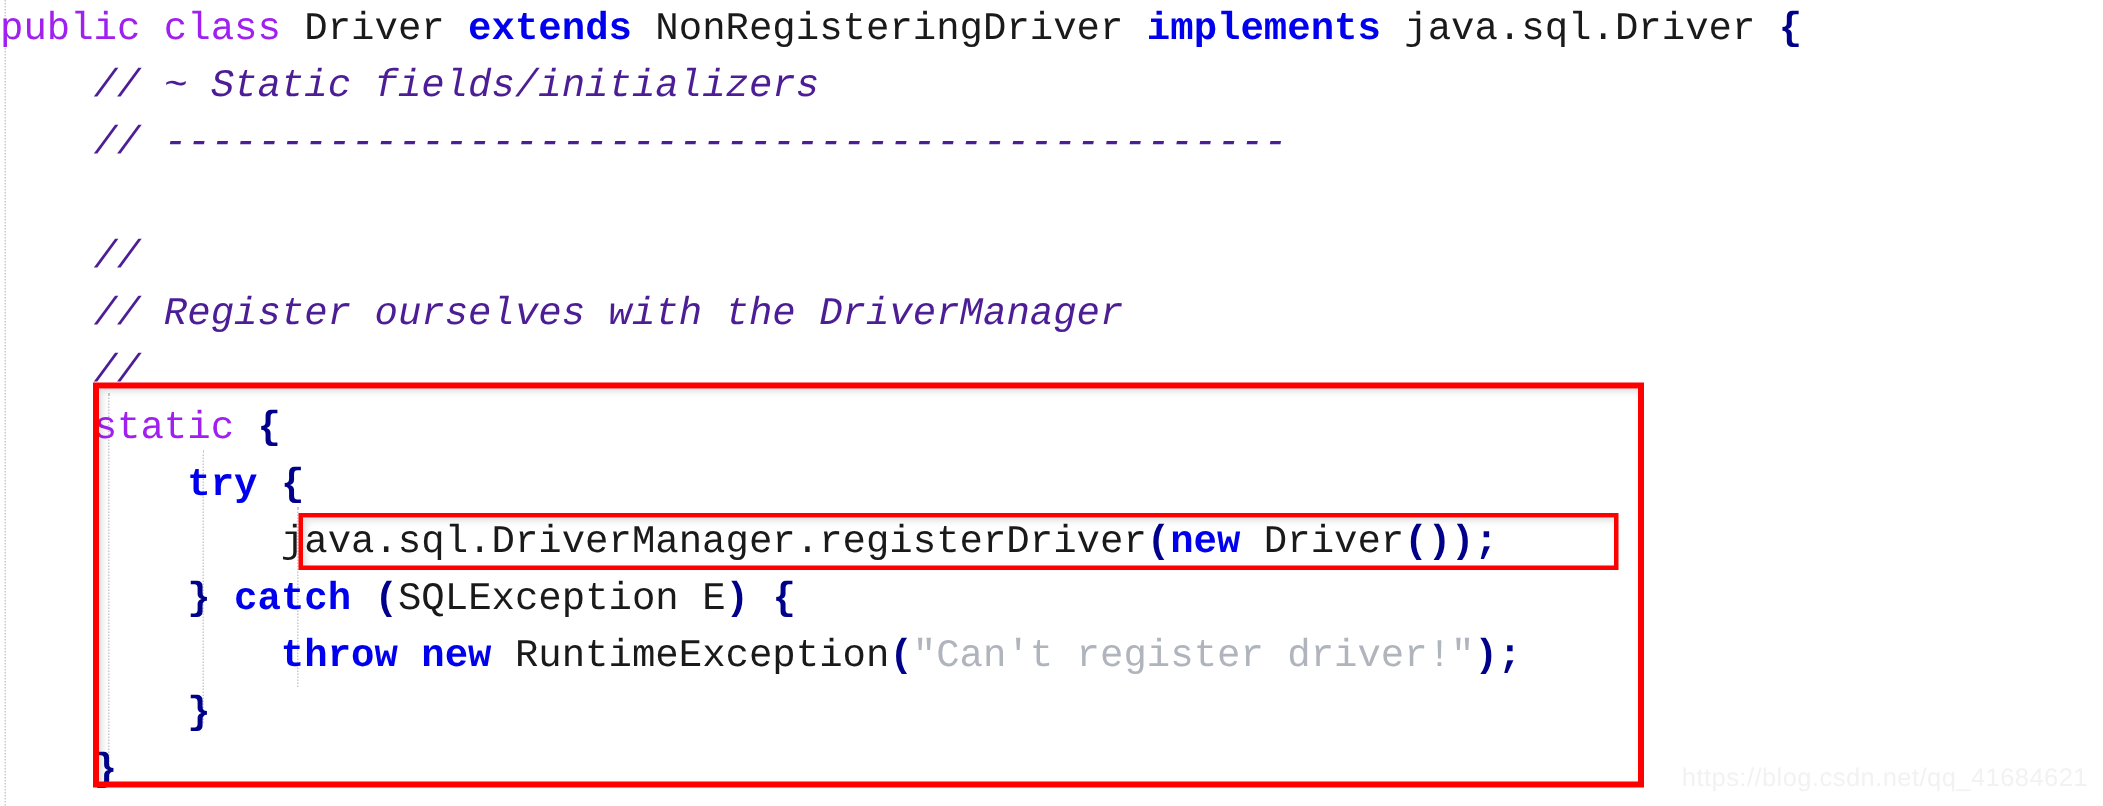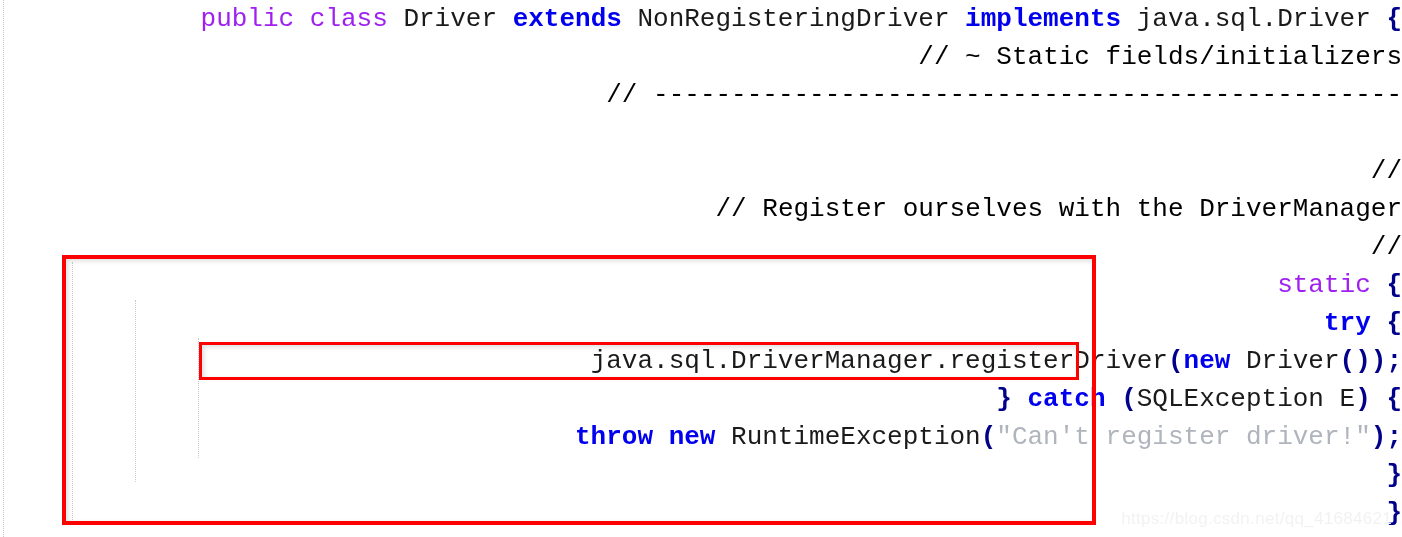--- a/index.html
+++ b/index.html
@@ -34,36 +34,35 @@
 
   #code-lines {
     position: absolute;
     left: 0;
     top: 0;
     width: 1402px;
     white-space: pre;
     font-size: 26px;
     line-height: 38px;
     letter-spacing: 0px;
-    text-align: right;
   }
 
   .code-line {
     height: 38px;
     white-space: pre;
     font-size: 26px;
     line-height: 38px;
     color: #1c1c1c;
   }
 
   
   .tk-keyword   { color: #a020f0; }            
   .tk-kw2       { color: #0000ee; font-weight: bold; }  
   .tk-plain     { color: #1a1a1a; }
-  .tk-comment   { color: #000000; }
+  .tk-comment   { color: #4c1d95; font-style: italic; }
   .tk-string    { color: #b0b4bd; }
   .tk-punct     { color: #00008b; font-weight: bold; }
 
   
   .anno-box {
     position: absolute;
     border: 4px solid #fe0000;
     box-sizing: border-box;
     pointer-events: none;
     background: transparent;

